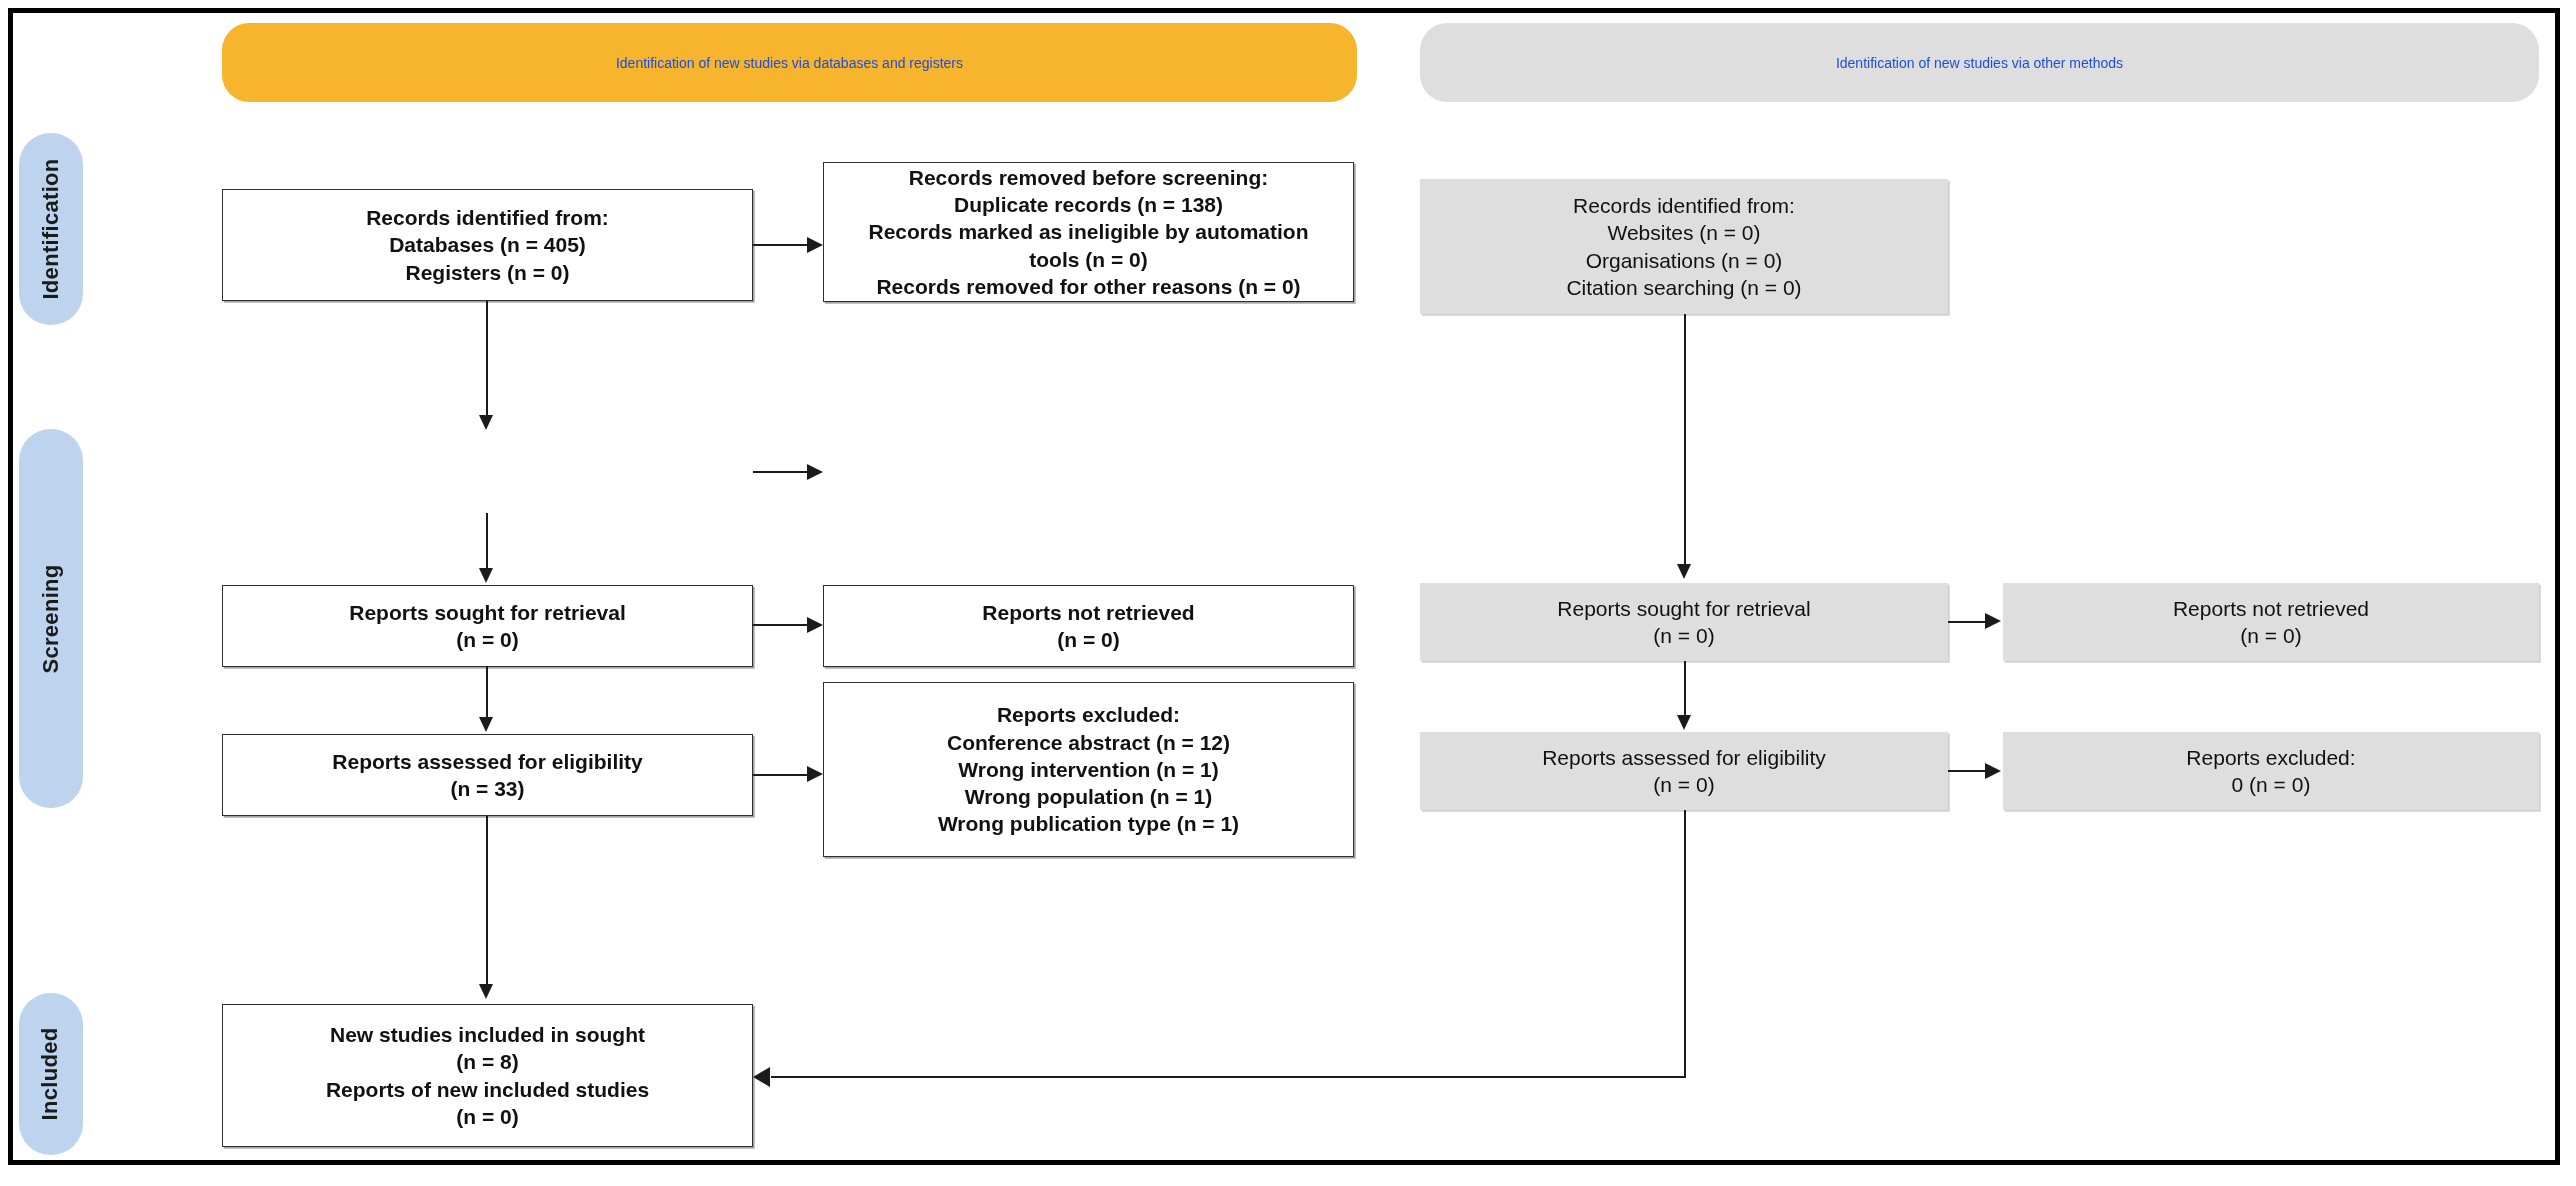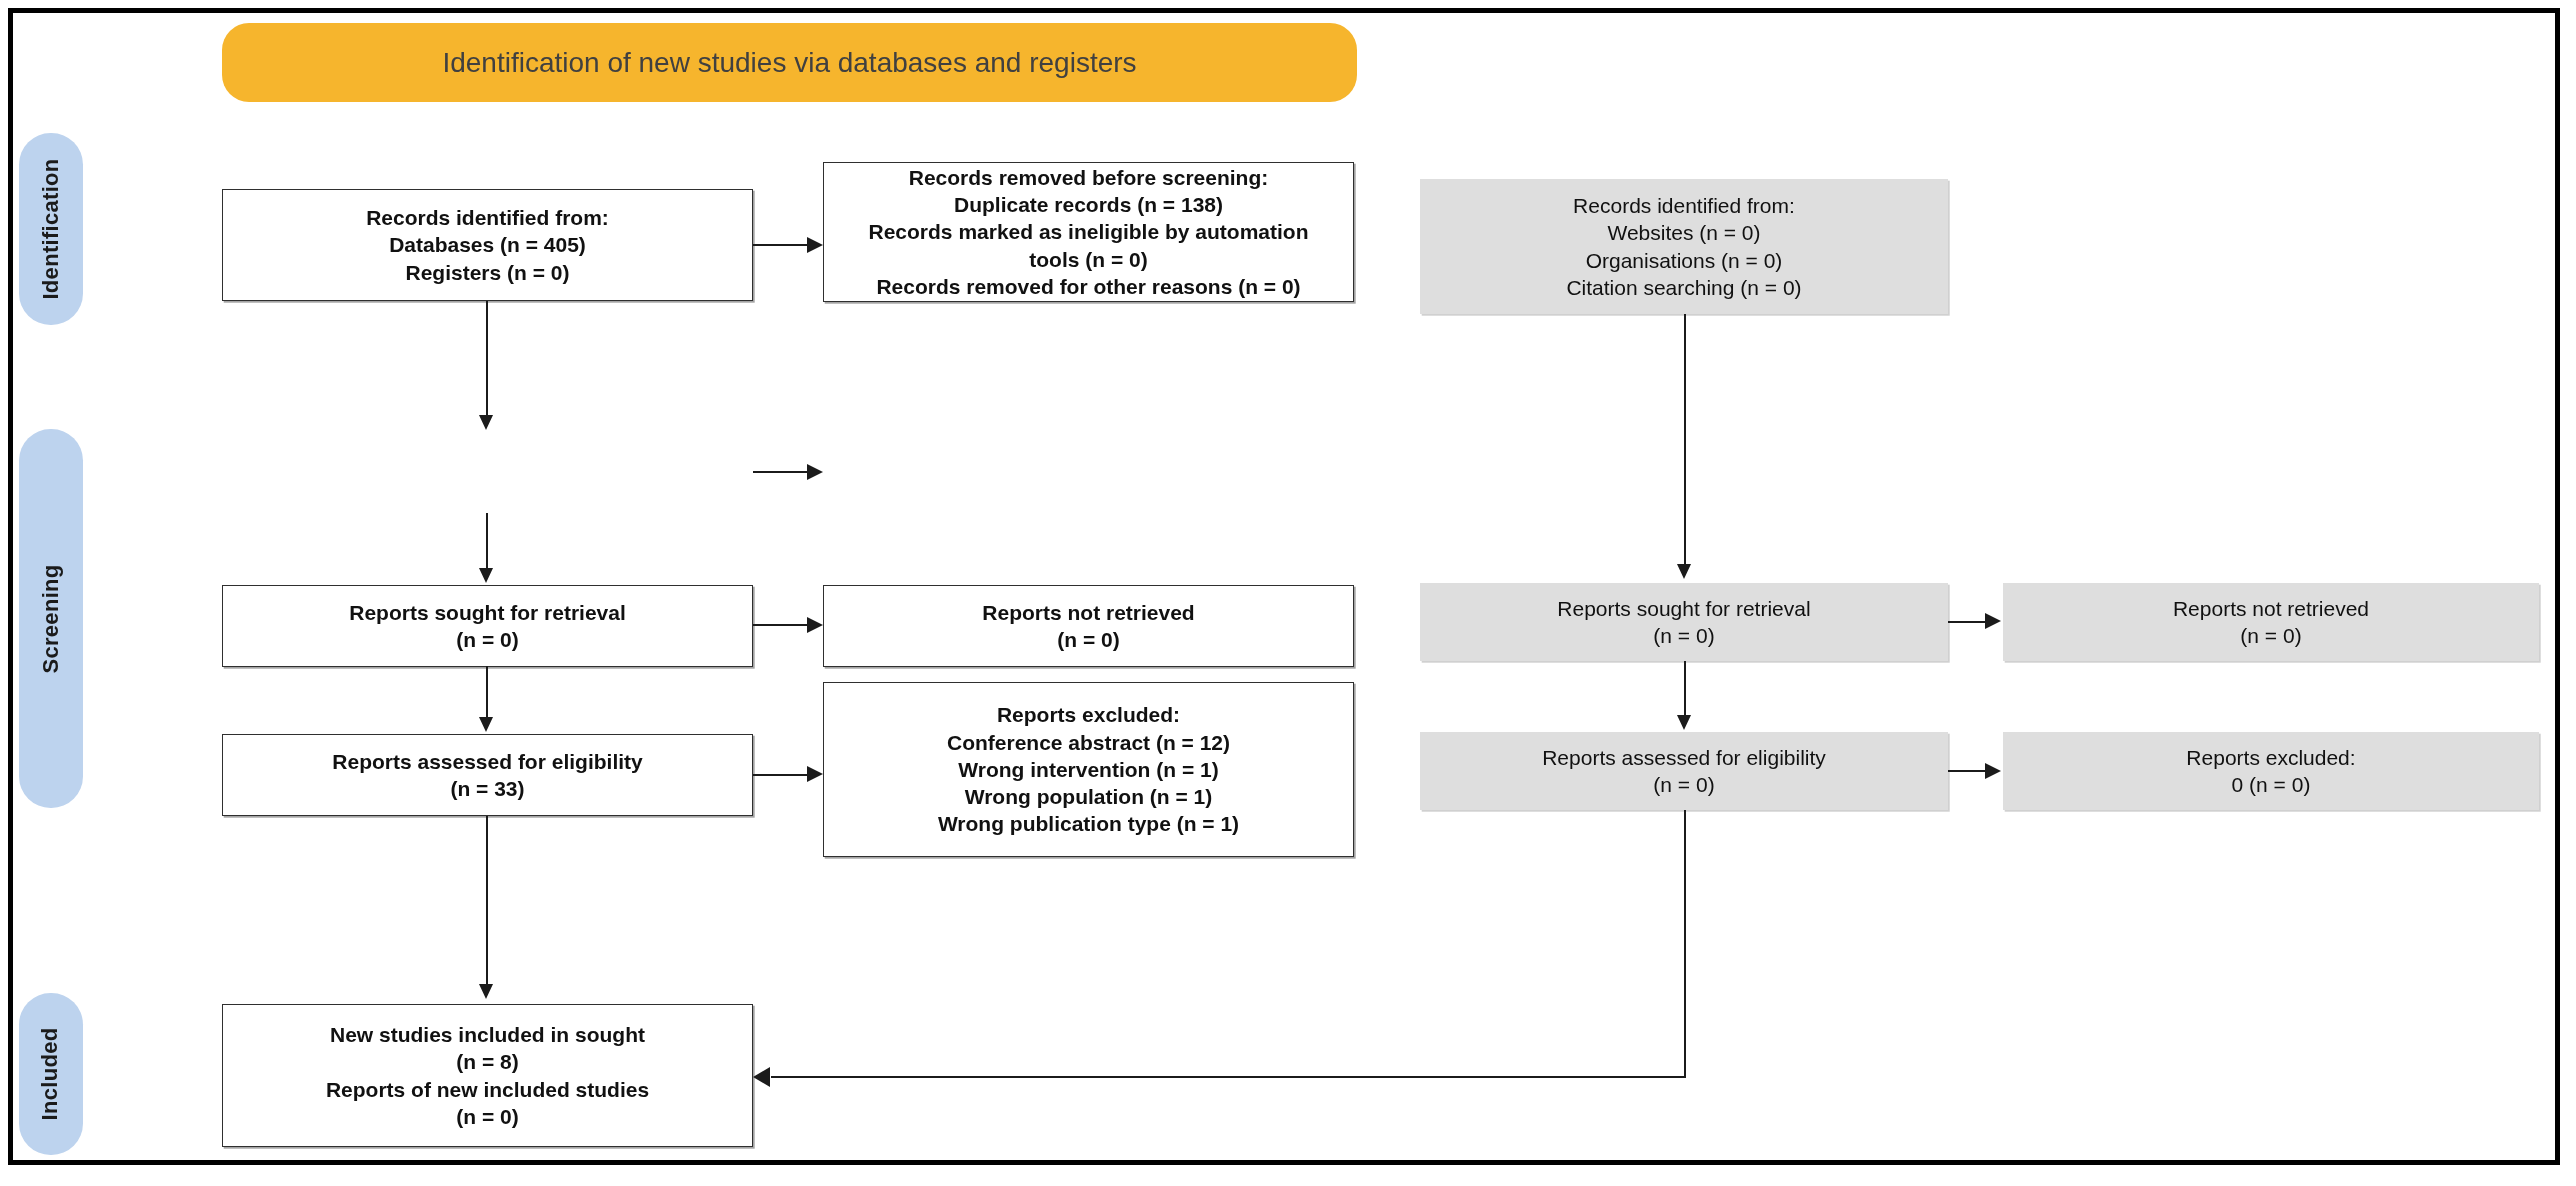--- a/index.html
+++ b/index.html
@@ -40,22 +40,22 @@
   
   .banner{
     position:absolute;
     border-radius:27px;
     display:flex;
     align-items:center;
     justify-content:center;
     text-align:center;
   }
   .banner span{
-    font-size:28px;
-    color:#404040;
+    font-size:14px;
+    color:#1d4ed8;
     font-weight:400;
   }
   
   .box{
     position:absolute;
     box-sizing:border-box;
     border:1.7px solid #2f2f2f;
     display:flex;
     flex-direction:column;
     align-items:center;
@@ -113,20 +113,23 @@
   </div>
 
   <div class="stage-pill" style="left:18.7px; top:993px; width:64px; height:162px;">
     <span>Included</span>
   </div>
 
   <div class="banner" style="left:222px; top:23px; width:1135px; height:79px; background:#f6b52d;">
     <span>Identification of new studies via databases and registers</span>
   </div>
 
+  <div class="banner" style="left:1420px; top:23px; width:1119px; height:79px; background:#dedede;">
+    <span>Identification of new studies via other methods</span>
+  </div>
 
   <div class="box white" style="left:222px; top:189px; width:531px; height:112px;">
     <span class="ln">Records identified from:</span>
     <span class="ln">Databases (n = 405)</span>
     <span class="ln">Registers (n = 0)</span>
   </div>
 
   <div class="box white" style="left:823px; top:162px; width:531px; height:140px;">
     <span class="ln">Records removed before screening:</span>
     <span class="ln">Duplicate records (n = 138)</span>

